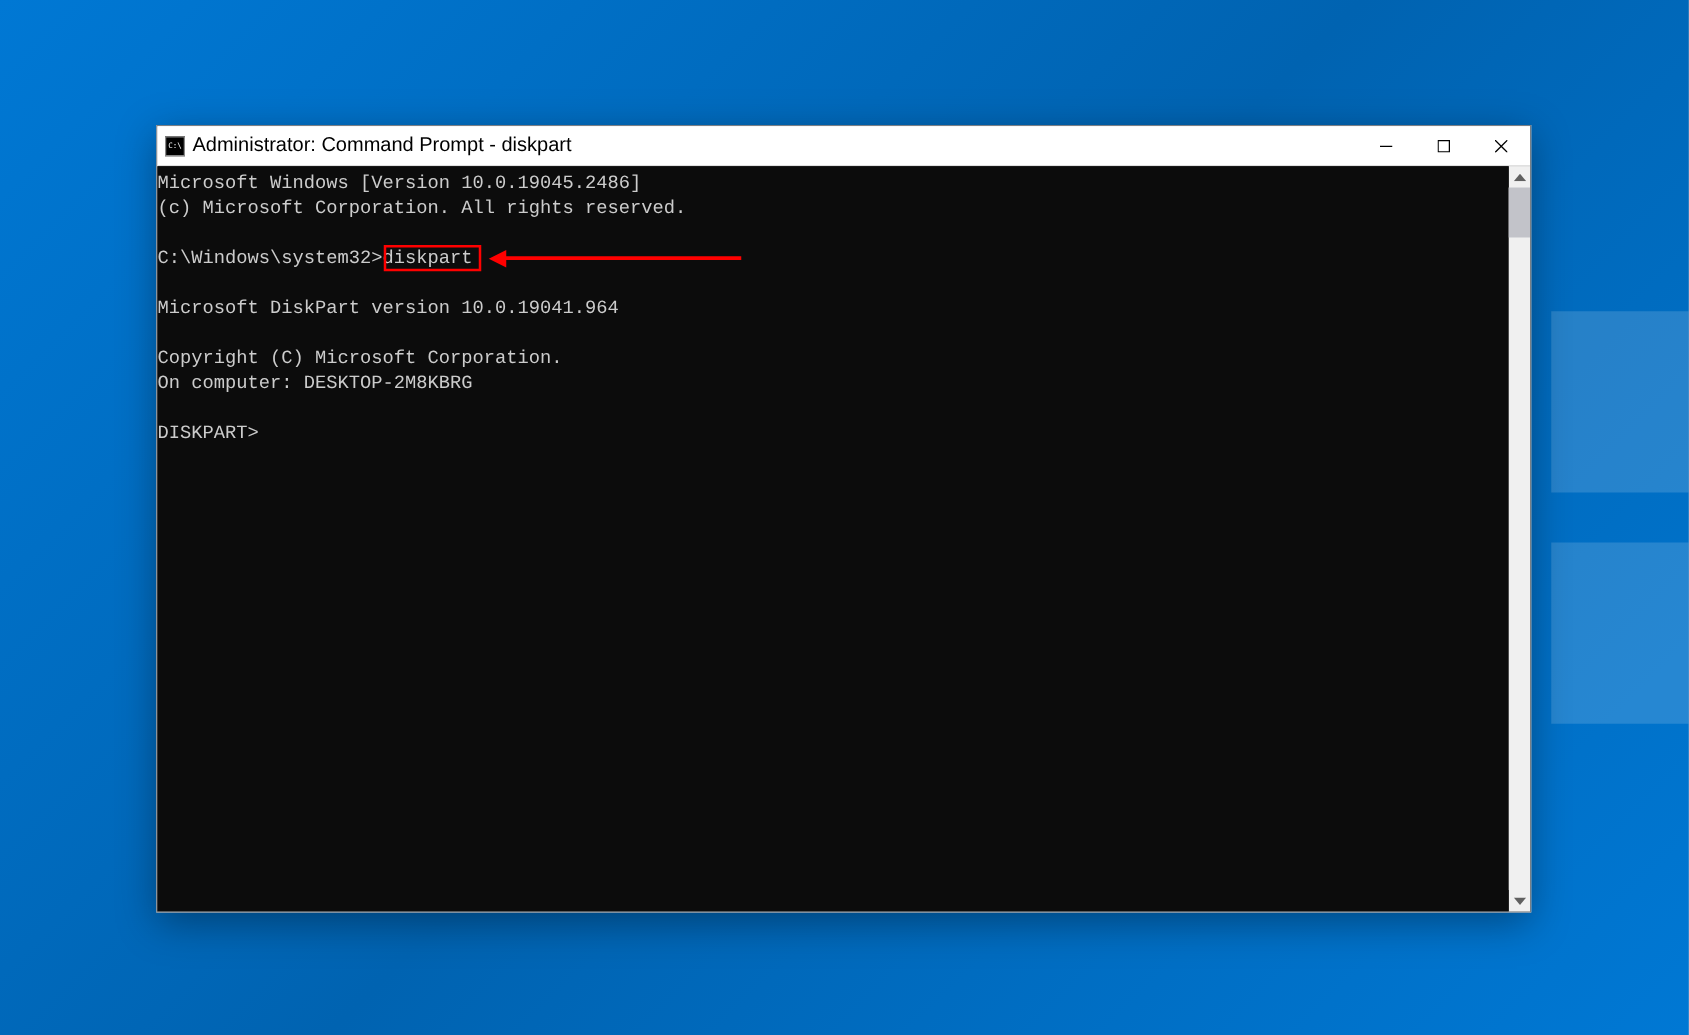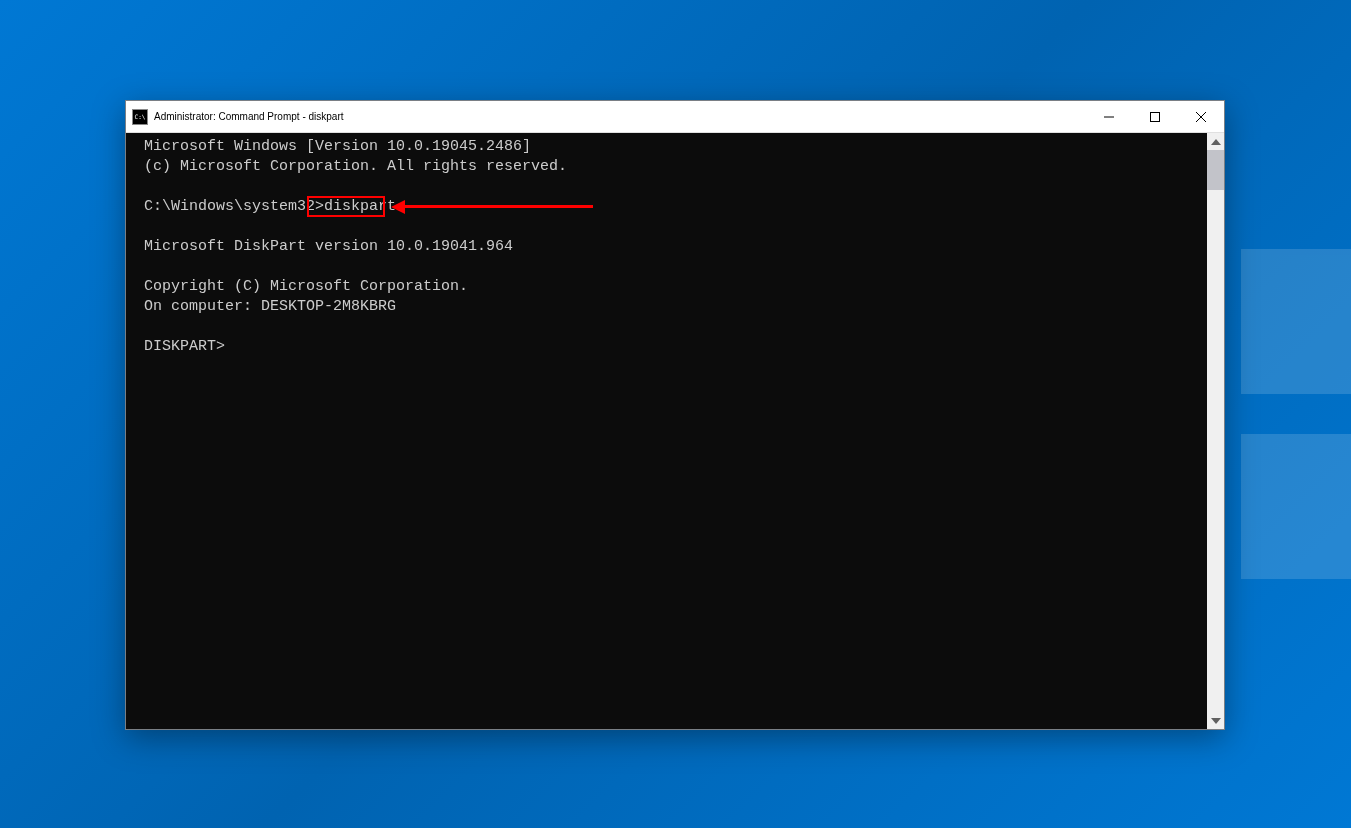--- a/index.html
+++ b/index.html
@@ -60,21 +60,21 @@
       align-items: center;
       justify-content: center;
     }
     .titlebar-icon::after {
       content: "C:\\";
       color: #fff;
       font-size: 6px;
       font-family: Consolas, monospace;
     }
     .titlebar-text {
-      font-size: 10px;
+      font-size: 16px;
       color: #000;
       flex: 0 0 auto;
     }
     .titlebar-spacer {
       flex: 1;
     }
     .titlebar-controls {
       display: flex;
       height: 100%;
     }
@@ -95,21 +95,21 @@
       display: flex;
       background: #0c0c0c;
     }
     .console {
       flex: 1;
       background: #0c0c0c;
       color: #cccccc;
       font-family: Consolas, "Courier New", monospace;
       font-size: 15px;
       line-height: 20px;
-      padding: 4px 18px;
+      padding: 4px 0;
       white-space: pre;
       position: relative;
     }
     .scrollbar {
       width: 17px;
       background: #f0f0f0;
       display: flex;
       flex-direction: column;
     }
     .scroll-arrow {

